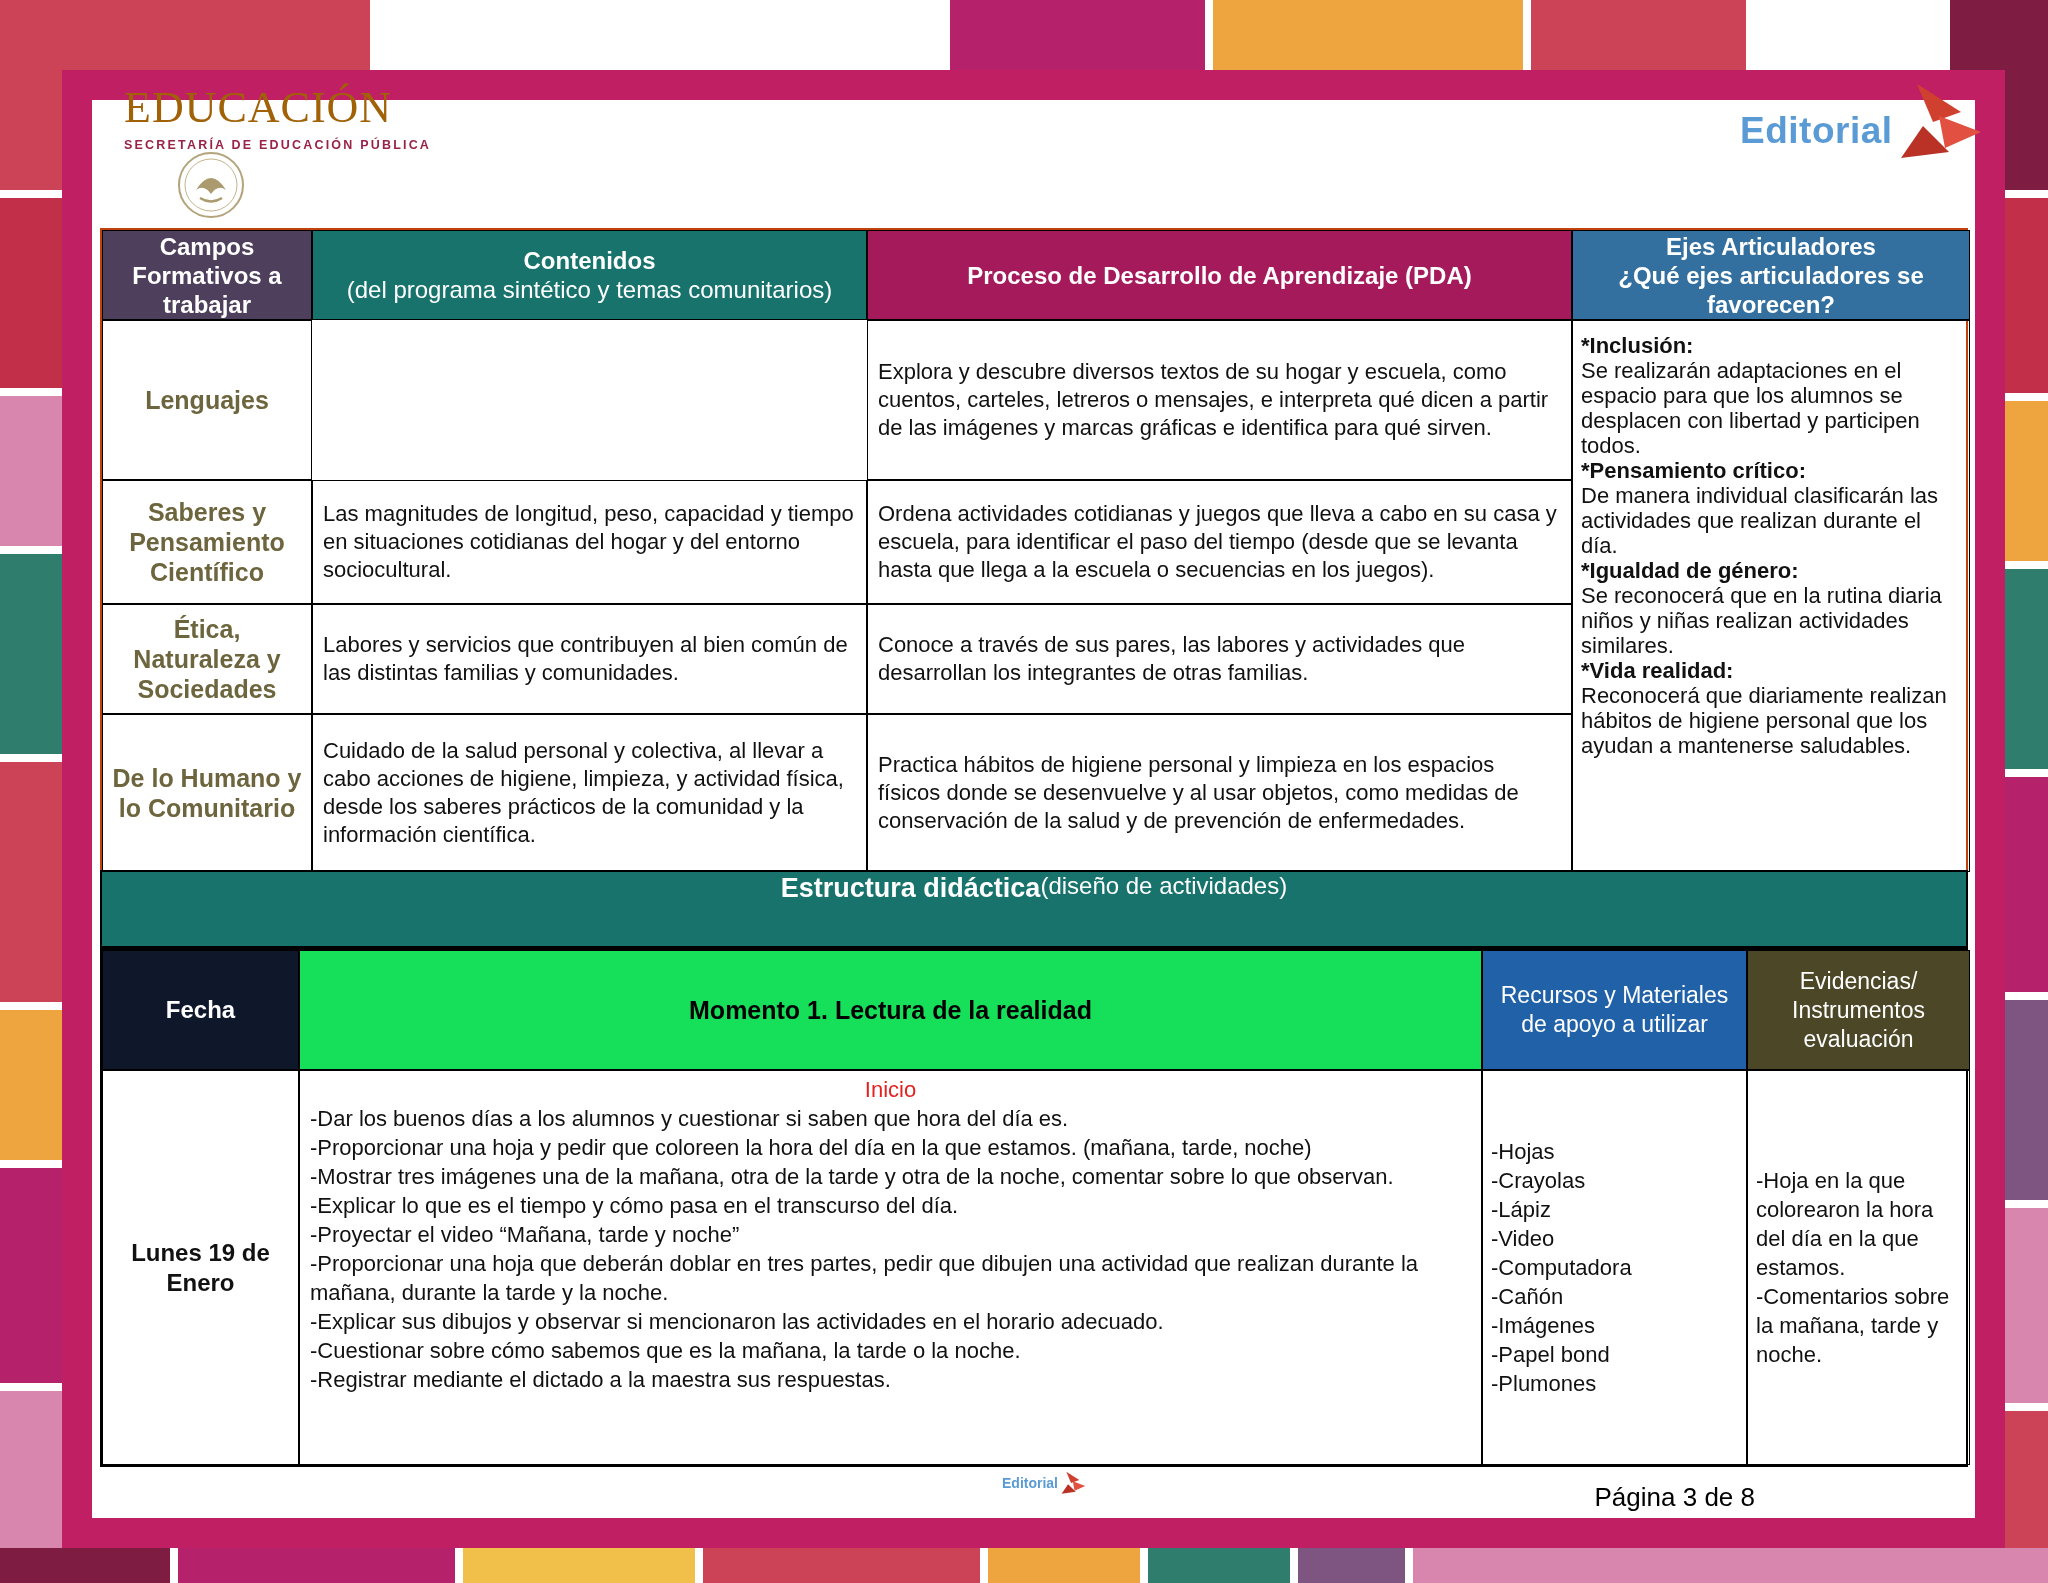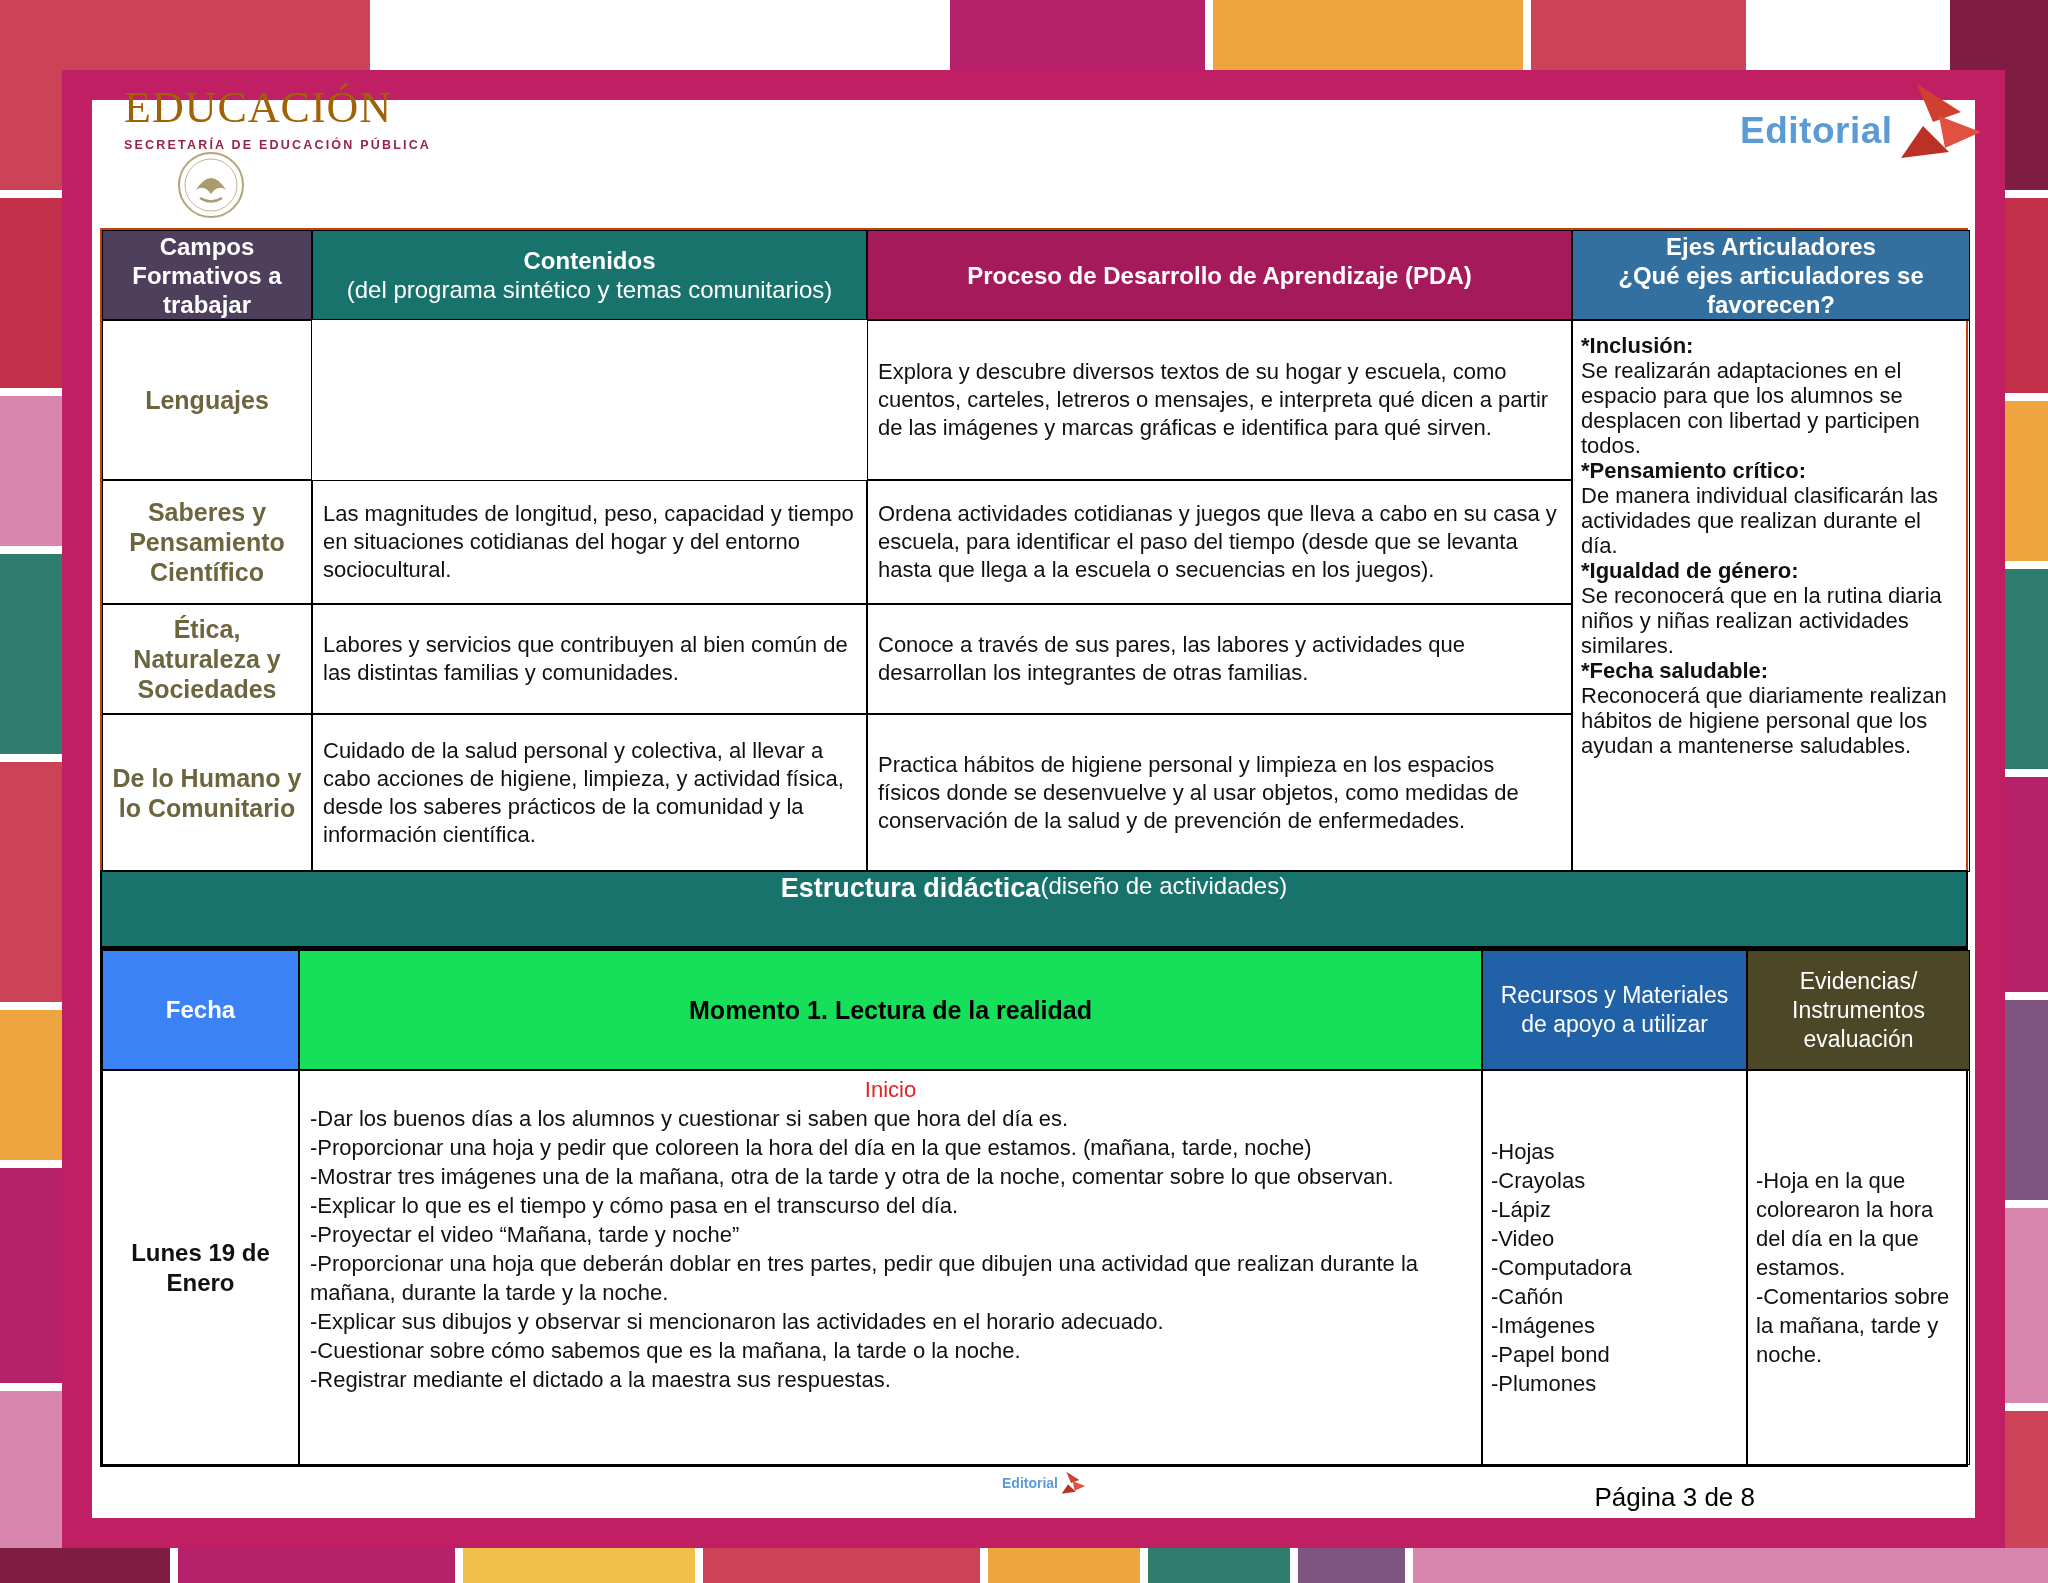--- a/index.html
+++ b/index.html
@@ -39,21 +39,21 @@
         border:2px solid #000;box-sizing:border-box;color:#fff;text-align:center;
         display:flex;flex-direction:row;justify-content:center;}
   .band-title{font-weight:bold;font-size:27px;line-height:33px;}
   .band-sub{font-size:24px;line-height:28px;}
   
   .t2{position:absolute;left:100px;top:948px;width:1868px;display:grid;box-sizing:border-box;
       grid-template-columns:197px 1183px 265px 223px;
       grid-template-rows:120px 395px;
       border:2px solid #000;background:#fff;}
   .t2 > div{border:1px solid #000;box-sizing:border-box;overflow:hidden;}
-  .h-fecha{background:#3b82f6;color:#fff;font-weight:bold;font-size:24px;
+  .h-fecha{background:#0f172a;color:#fff;font-weight:bold;font-size:24px;
            display:flex;align-items:center;justify-content:center;}
   .h-momento{background:#16e05a;color:#000;font-weight:bold;font-size:25px;
              display:flex;align-items:center;justify-content:center;text-align:center;}
   .h-recursos{background:#2161a8;color:#fff;font-size:23px;line-height:29px;
               display:flex;align-items:center;justify-content:center;text-align:center;padding:2px 10px;}
   .h-evid{background:#4c4726;color:#fff;font-size:23px;line-height:29px;
           display:flex;align-items:center;justify-content:center;text-align:center;padding:2px 14px;}
   .b-fecha{display:flex;align-items:center;justify-content:center;text-align:center;
            font-weight:bold;font-size:24px;line-height:30px;padding:6px 14px;}
   .b-act{font-size:22px;line-height:29px;padding:4px 10px;}
@@ -144,21 +144,21 @@
         <span>Explora y descubre diversos textos de su hogar y escuela, como cuentos, carteles, letreros o mensajes, e interpreta qué dicen a partir de las imágenes y marcas gráficas e identifica para qué sirven.</span>
       </div>
 
     <div class="ejes-cell">
       <div class="eje-title">*Inclusión:</div>
       <div>Se realizarán adaptaciones en el espacio para que los alumnos se desplacen con libertad y participen todos.</div>
       <div class="eje-title">*Pensamiento crítico:</div>
       <div>De manera individual clasificarán las actividades que realizan durante el día.</div>
       <div class="eje-title">*Igualdad de género:</div>
       <div>Se reconocerá que en la rutina diaria niños y niñas realizan actividades similares.</div>
-      <div class="eje-title">*Fecha saludable:</div>
+      <div class="eje-title">*Vida realidad:</div>
       <div>Reconocerá que diariamente realizan hábitos de higiene personal que los ayudan a mantenerse saludables.</div>
     </div>
 
     <div class="campo" style="grid-column:1;grid-row:3">Saberes y Pensamiento Científico</div>
     <div class="txt" style="grid-column:2;grid-row:3">
         <span>Las magnitudes de longitud, peso, capacidad y tiempo en situaciones cotidianas del hogar y del entorno sociocultural.</span>
       </div>
     <div class="txt" style="grid-column:3;grid-row:3">
         <span>Ordena actividades cotidianas y juegos que lleva a cabo en su casa y escuela, para identificar el paso del tiempo (desde que se levanta hasta que llega a la escuela o secuencias en los juegos).</span>
       </div>

